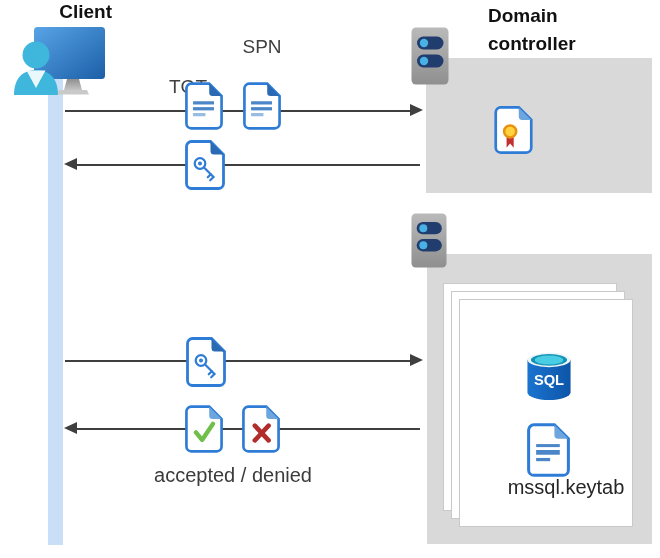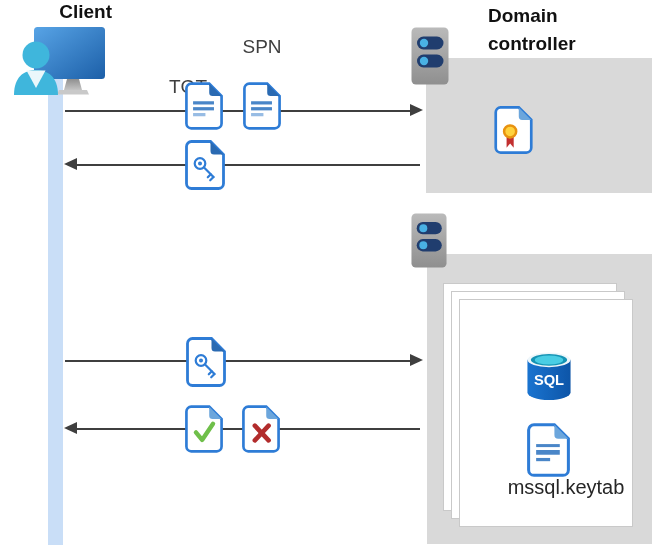--- a/index.html
+++ b/index.html
@@ -189,14 +189,15 @@
     <path d="M11.5 28.5 L18 36.5 L29.5 19.5" fill="none" stroke="#6fbf4a" stroke-width="4.6" stroke-linecap="round" stroke-linejoin="round"></path>
   </svg>
   <svg class="doc" style="left:242px;top:405px;" width="38" height="48" viewBox="0 0 40 50">
     <use href="#doc-frame-light"></use>
     <g fill="none" stroke="#b22c2c" stroke-width="4.8" stroke-linecap="round">
       <path d="M13.5 21.5 L28 37"></path>
         <path d="M28 21.5 L13.5 37"></path>
     </g>
   </svg>
 
+  <div class="abs center" style="left:123px;top:464px;width:220px;font-size:20px;color:#3b3b3b;">accepted / denied</div>
 
 </div>
 
 </body></html>

